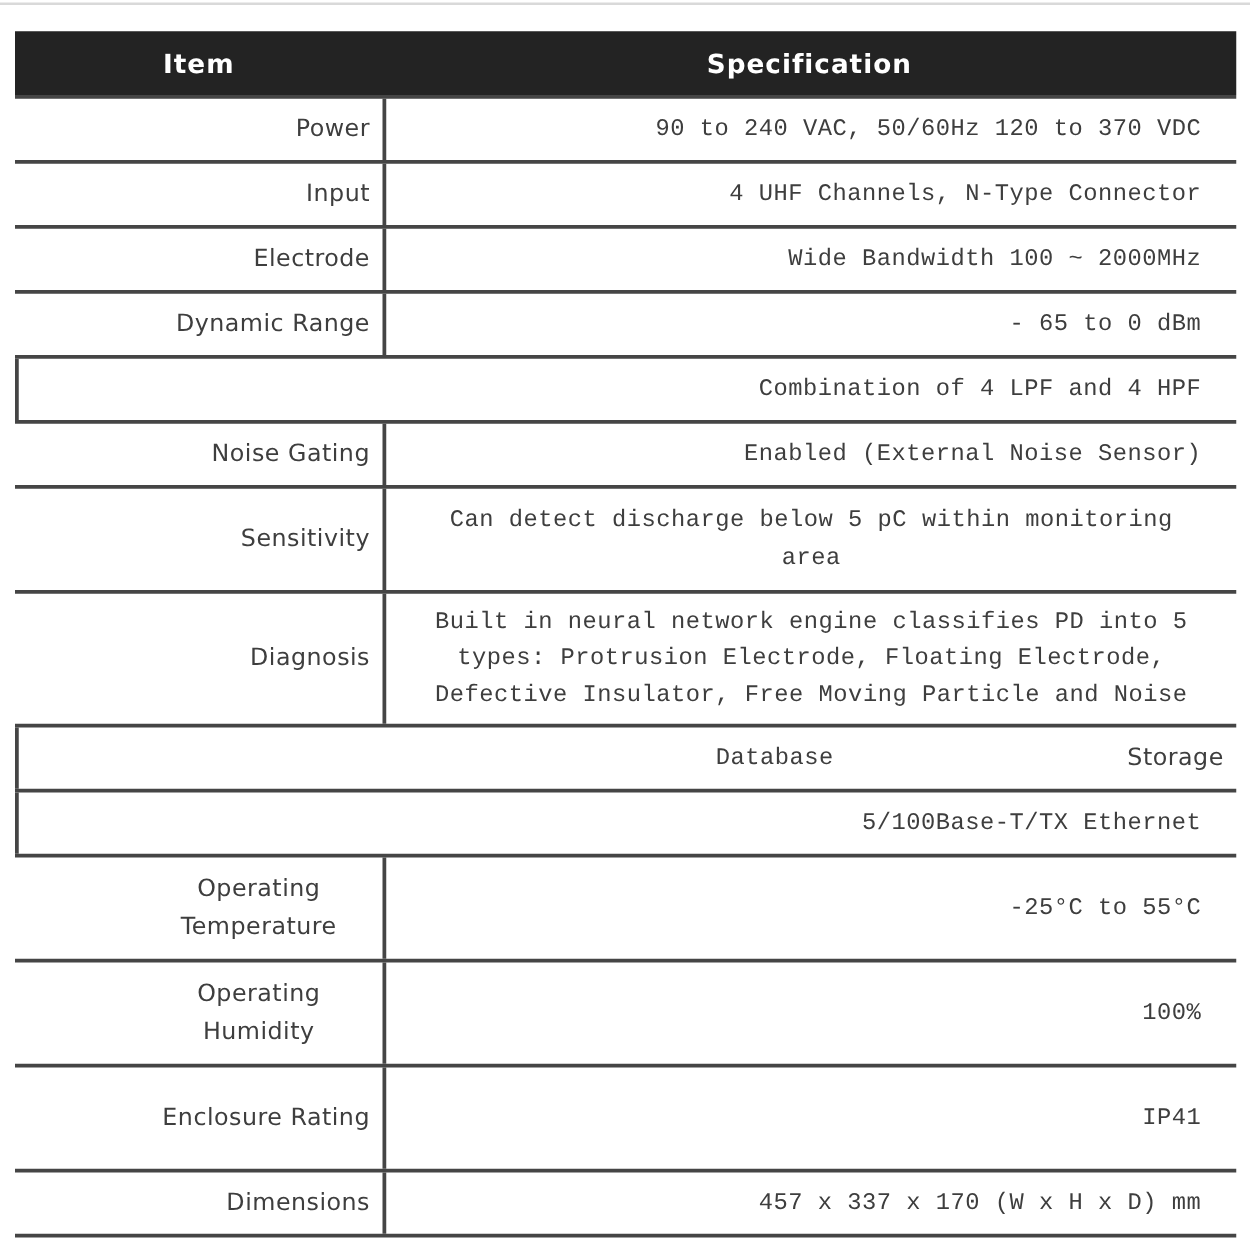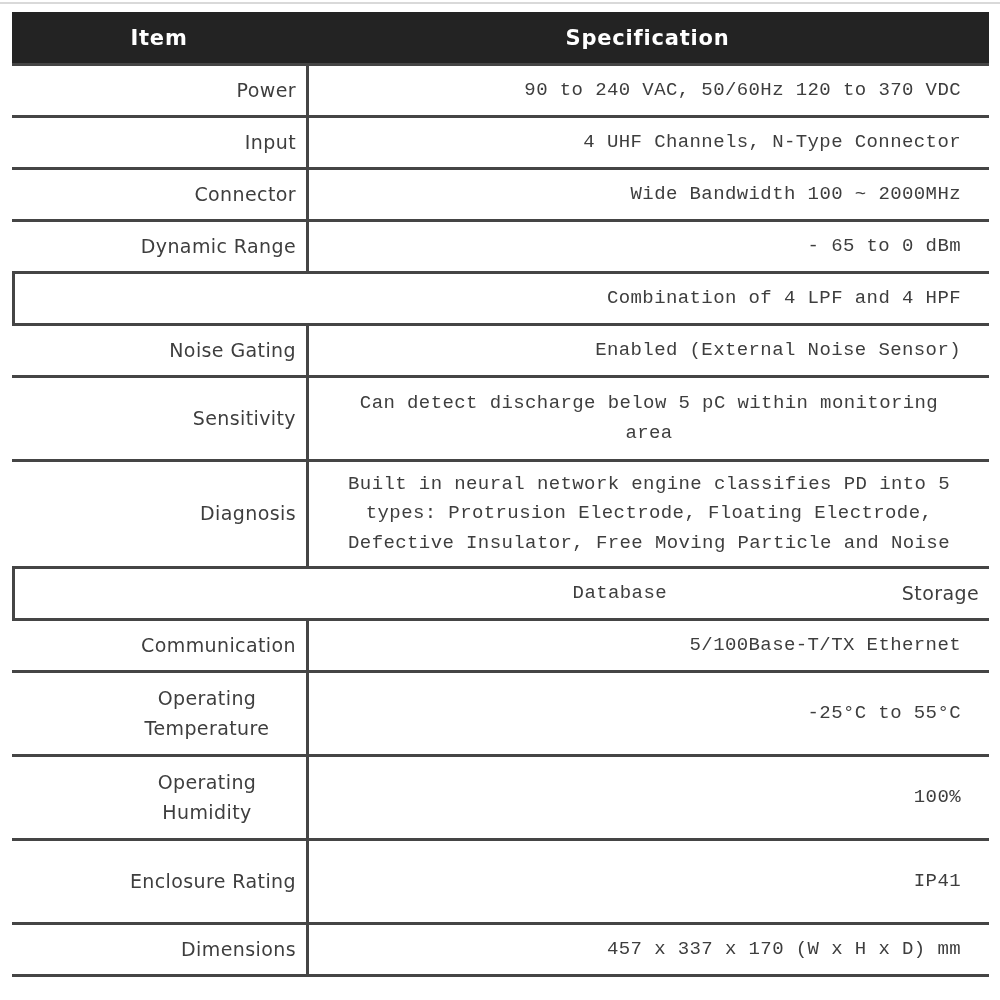--- a/index.html
+++ b/index.html
@@ -12,21 +12,21 @@
   }
   .page { position: relative; width: 1000px; height: 1000px; }
   .top-line {
     position: absolute;
     top: 2px; left: 0;
     width: 1000px; height: 2px;
     background: #d9d9d9;
   }
   .spec-table {
     position: absolute;
-    top: 12px; left: 12px;
+    top: 25px; left: 12px;
     width: 977px;
     border-bottom: 3px solid #454545;
   }
   
   .thead {
     display: flex;
     background: #232323;
     height: 51px;
     align-items: center;
   }
@@ -89,21 +89,21 @@
       <div class="td item">
           <span class="label">Input</span>
         </div>
       <div class="td spec">
           <span class="value">4 UHF Channels, N-Type Connector</span>
         </div>
     </div>
 
     <div class="tr">
       <div class="td item">
-          <span class="label">Connector</span>
+          <span class="label">Electrode</span>
         </div>
       <div class="td spec">
           <span class="value">Wide Bandwidth 100 ~ 2000MHz</span>
         </div>
     </div>
 
     <div class="tr">
       <div class="td item">
           <span class="label">Dynamic Range</span>
         </div>
@@ -148,23 +148,20 @@
     <div class="tr">
       <div class="td spec">
           <span class="value">Database</span>
         </div>
       <div class="td item">
           <span class="label">Storage</span>
         </div>
     </div>
 
     <div class="tr">
-      <div class="td item">
-          <span class="label">Communication</span>
-        </div>
       <div class="td spec">
           <span class="value">5/100Base-T/TX Ethernet</span>
         </div>
     </div>
 
     <div class="tr tall2">
       <div class="td item">
           <span class="label">Operating Temperature</span>
         </div>
       <div class="td spec">

